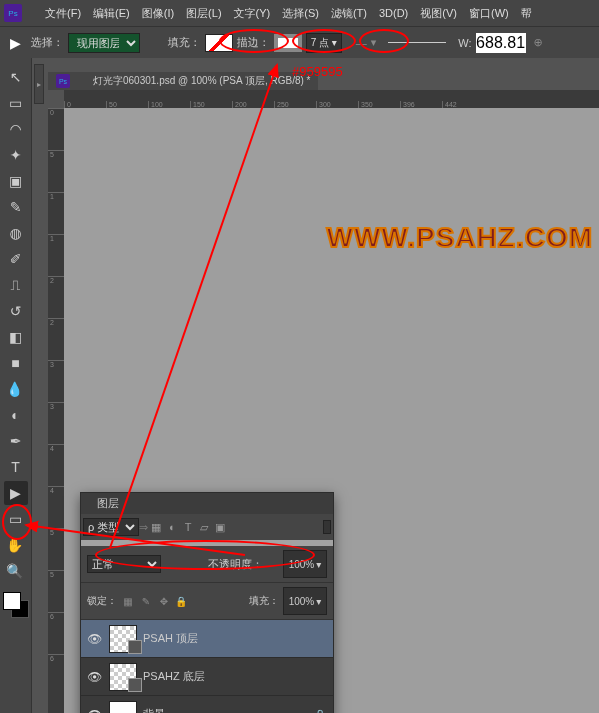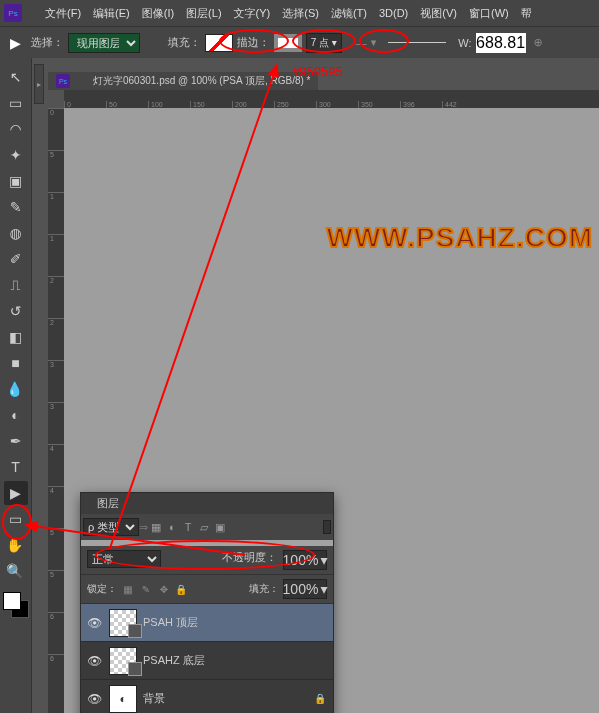--- a/index.html
+++ b/index.html
@@ -33,23 +33,23 @@
 .tab{position:absolute;left:48px;top:14px;height:18px;background:#454545;color:#ccc;font-size:10px;display:flex;align-items:center;padding:0 8px;gap:6px}
 .tab .ps-logo{width:14px;height:14px;font-size:7px}
 .canvas{position:absolute;left:64px;top:50px;right:0;bottom:0;background:#9e9e9e;overflow:hidden}
 .watermark{position:absolute;right:6px;top:114px;font-size:28px;font-weight:900;color:#7f1d1d;-webkit-text-stroke:2px #d97400;letter-spacing:1px}
 .bigtext{position:absolute;left:24px;top:216px;font-size:160px;font-weight:900;font-family:Georgia,serif;color:#cfcfcf;-webkit-text-stroke:3px #888;letter-spacing:-4px;white-space:nowrap}
 .layers-panel{position:absolute;left:80px;top:434px;width:254px;background:#454545;border:1px solid #2c2c2c;color:#ccc;font-size:11px;z-index:40;box-shadow:0 4px 12px rgba(0,0,0,.5)}
 .lp-title{background:#3c3c3c;padding:3px 16px;font-size:11px;display:flex;align-items:center}
 .lp-controls{padding:4px 2px;display:flex;align-items:center;border-bottom:6px solid #a3a3a3}
 .lp-controls select{background:#333;border:1px solid #222;color:#ddd;font-size:11px;height:18px;width:56px}
 .lp-ico{width:16px;height:16px;display:flex;align-items:center;justify-content:center;color:#999;font-size:11px}
-.lp-row2{padding:4px 6px;display:flex;align-items:flex-start;gap:6px;border-bottom:1px solid #333}
+.lp-row2{padding:4px 6px;display:flex;align-items:center;gap:20px;border-bottom:1px solid #333}
 .lp-row2 select{background:#333;border:1px solid #222;color:#ddd;font-size:11px;height:18px;width:74px}
-.lp-pct{background:#333;border:1px solid #222;height:20px;width:44px;font-size:14px;display:flex;align-items:center;justify-content:center;gap:2px}
+.lp-pct{background:#333;border:1px solid #222;height:28px;width:44px;font-size:10px;display:flex;align-items:center;justify-content:center;gap:2px}
 .lp-row3{padding:4px 6px;display:flex;align-items:center;gap:4px;border-bottom:1px solid #333;font-size:10px}
 .lp-lock{width:14px;height:14px;display:flex;align-items:center;justify-content:center;color:#888}
 .layers-list{background:#3a3a3a}
 .layer{display:flex;align-items:center;height:38px;border-bottom:1px solid #2c2c2c;padding:0 6px;gap:6px}
 .layer.sel{background:#5a6b83}
 .layer .eye{width:16px;color:#ddd;font-size:12px}
 .layer .thumb{width:28px;height:28px;background:repeating-conic-gradient(#ccc 0 25%,#fff 0 50%) 0 0/8px 8px;border:1px solid #222;display:flex;align-items:center;justify-content:center;font-size:8px;color:#555;position:relative}
 .layer .thumb.vec::after{content:"";position:absolute;right:-6px;bottom:-2px;width:12px;height:12px;border:1px solid #999;background:#555}
 .layer .thumb.solid{background:#fff}
 .layer .thumb.solid::before{content:"◐";color:#333;font-size:12px}

